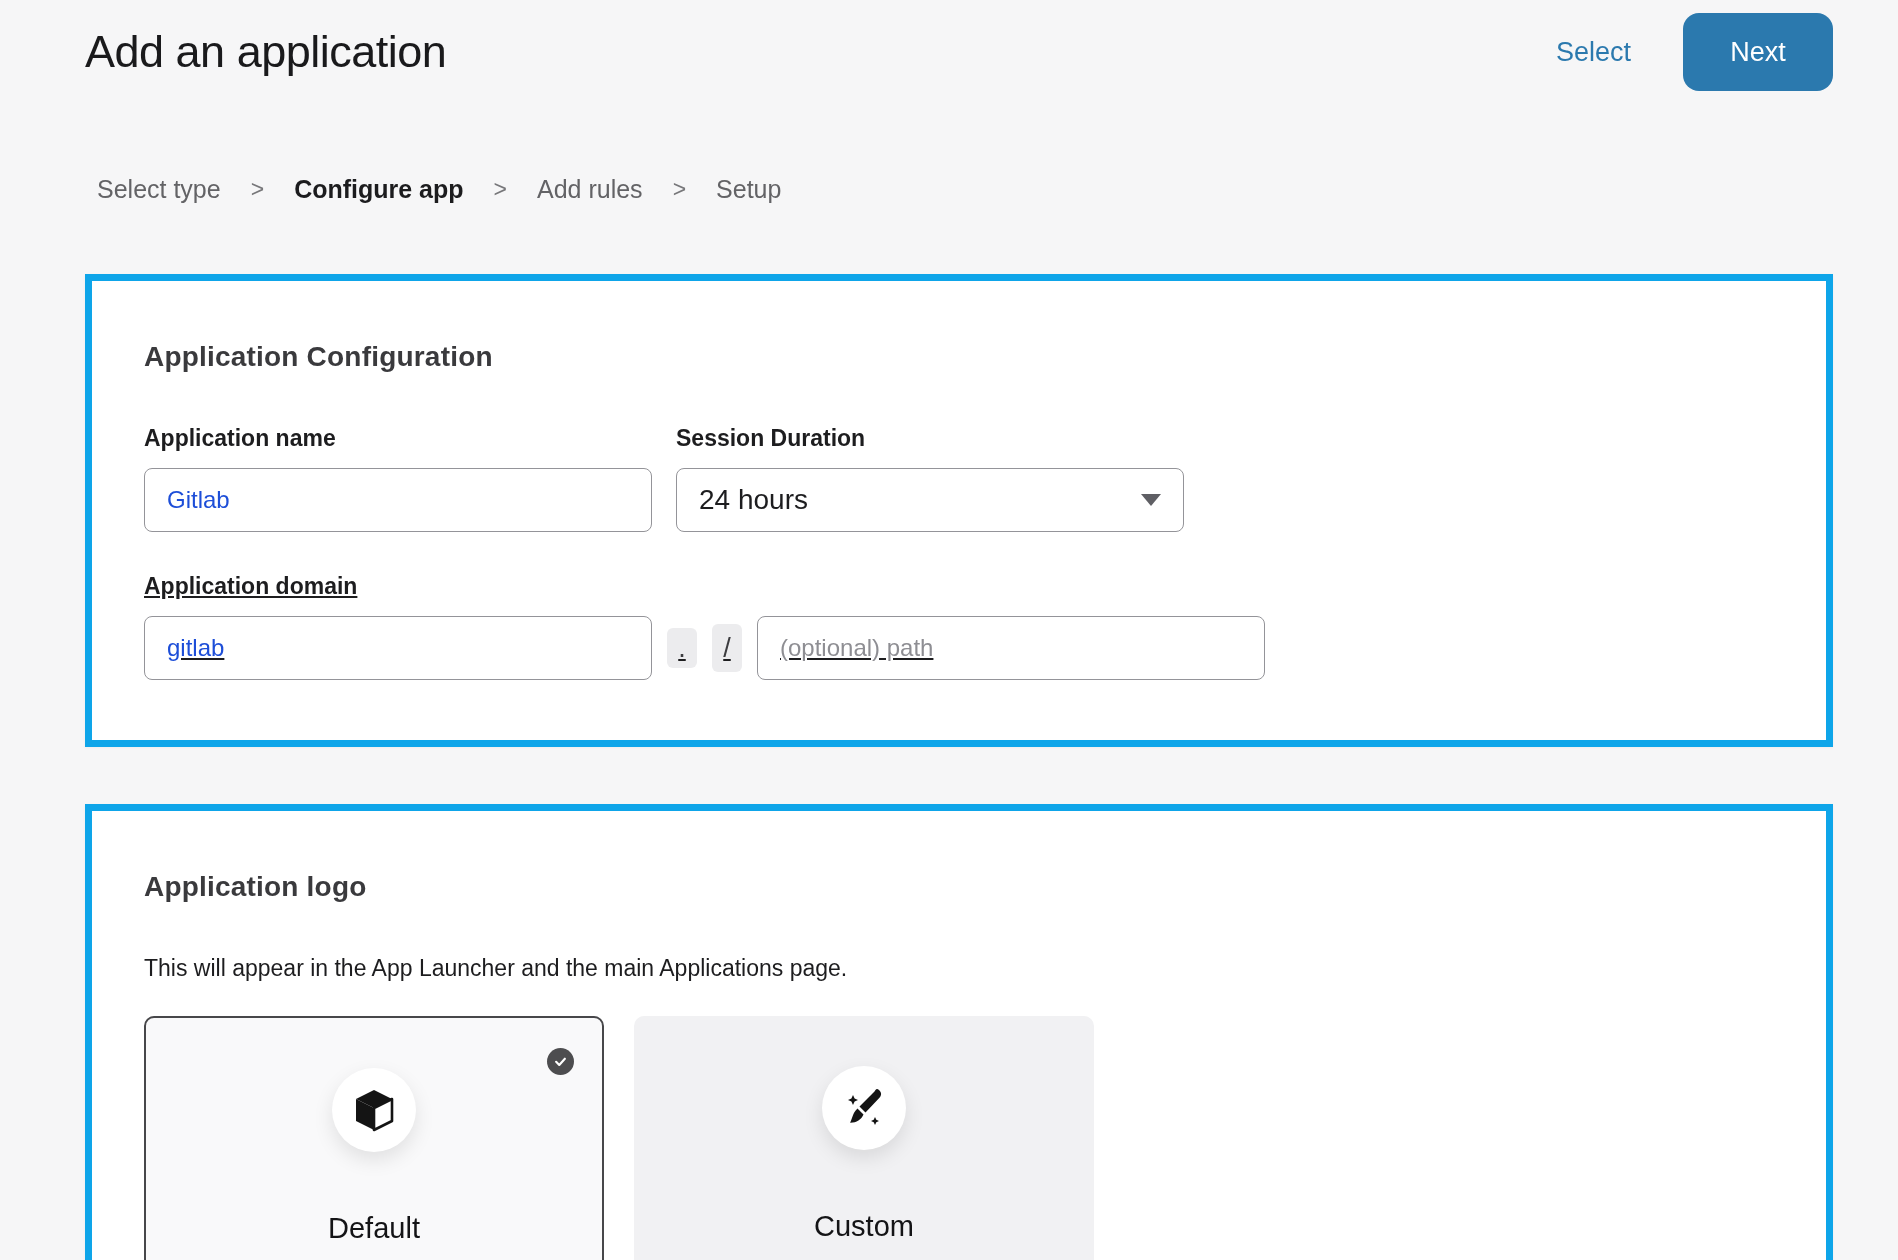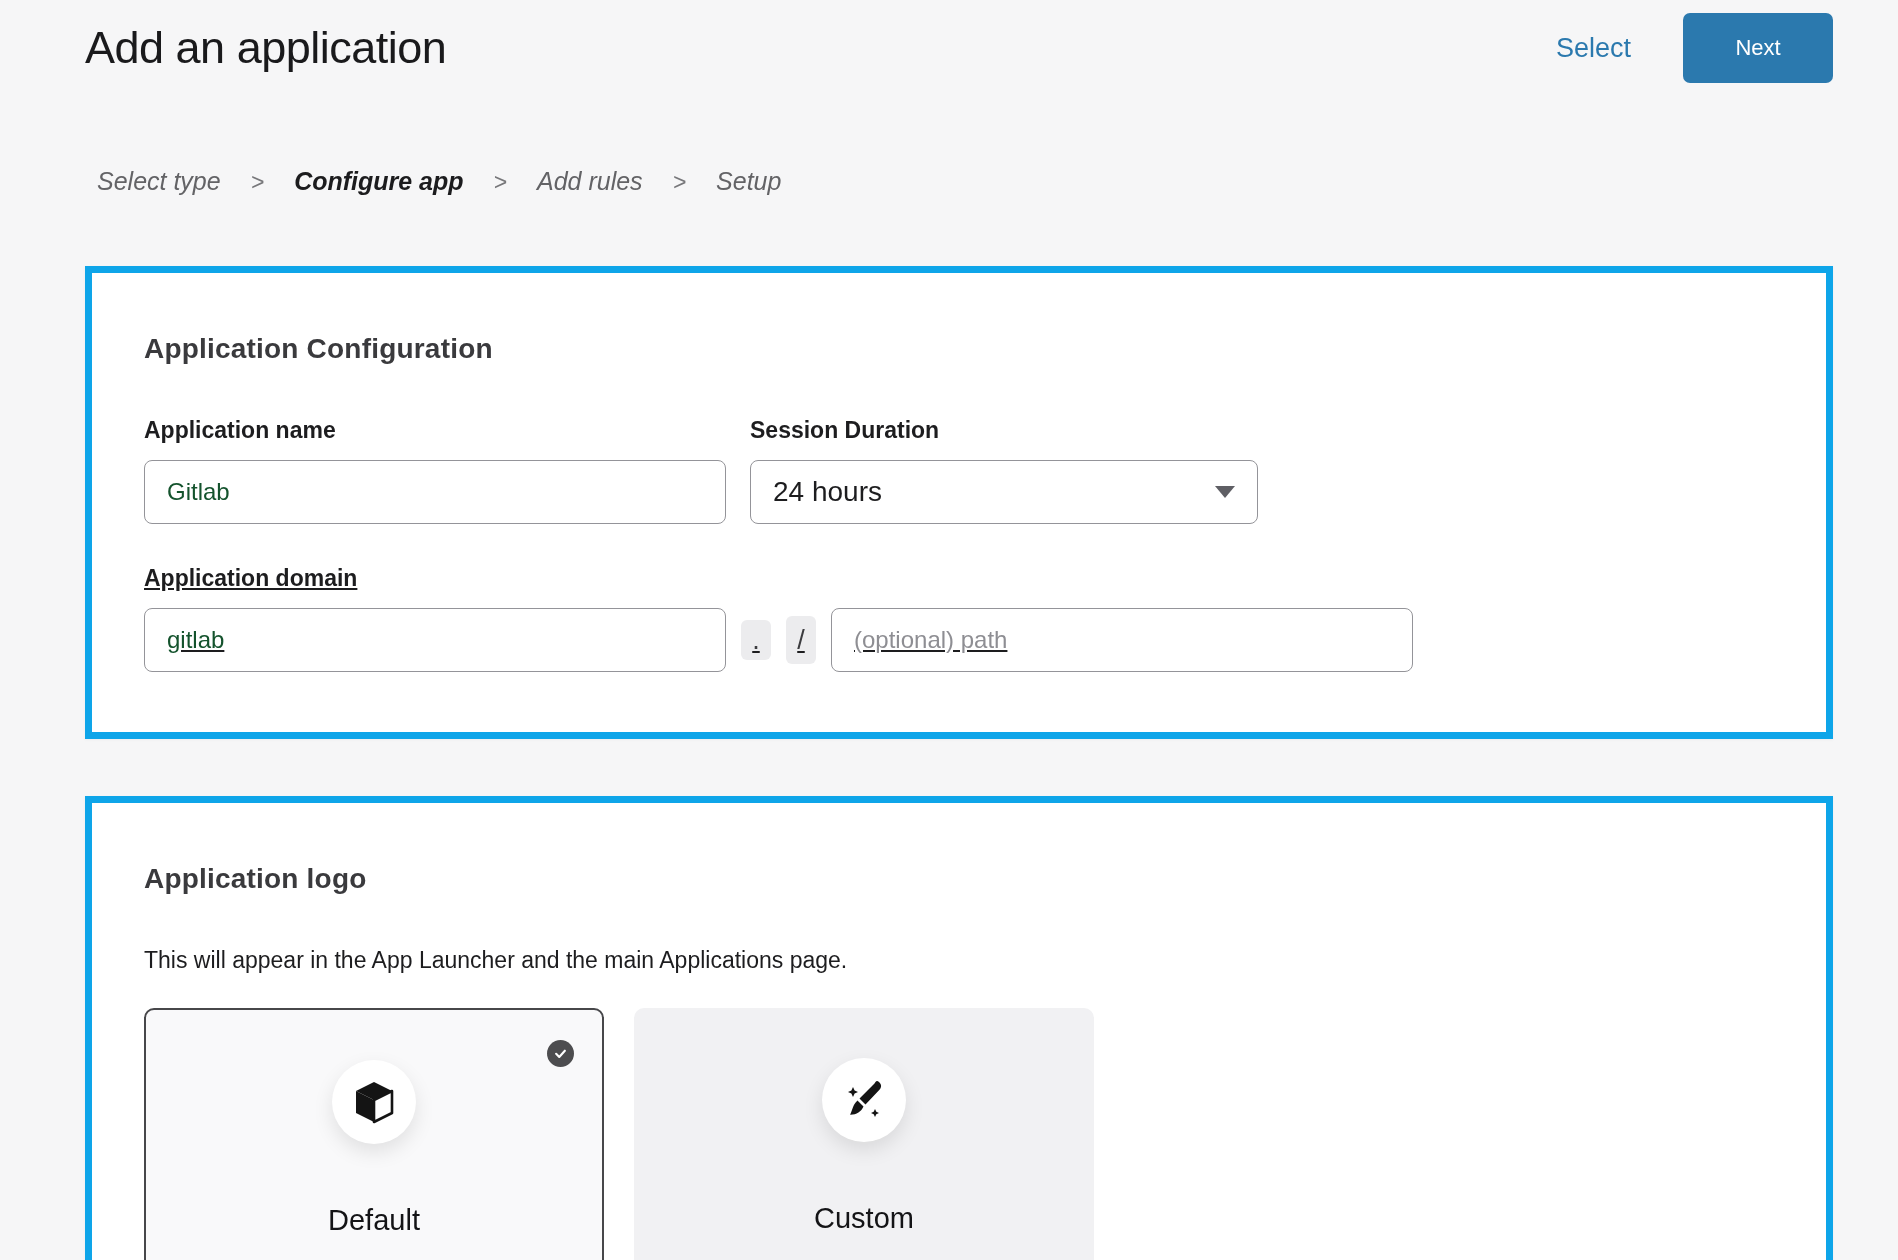--- a/index.html
+++ b/index.html
@@ -10,49 +10,49 @@
     color: #1d1d1f;
   }
   .page { margin-left: 85px; width: 1748px; }
 
   
   .topbar { padding-top: 13px; display: flex; justify-content: space-between; align-items: center; }
   .page-title { font-size: 45px; font-weight: 400; color: #1a1a1c; letter-spacing: -0.5px; }
   .actions { display: flex; align-items: center; gap: 52px; }
   .cancel-link { font-size: 27px; color: #2b79ae; cursor: pointer; }
   .next-btn {
-    width: 150px; height: 70px; background: #2b79ae; color: #ffffff;
-    font-size: 22px; border: none; border-radius: 7px; cursor: pointer;
+    width: 150px; height: 78px; background: #2b79ae; color: #ffffff;
+    font-size: 27px; border: none; border-radius: 16px; cursor: pointer;
     display: flex; align-items: center; justify-content: center;
     font-family: inherit;
   }
 
   
-  .breadcrumb { margin-top: 84px; margin-left: 12px; display: flex; align-items: flex-end; gap: 30px; font-size: 25px; color: #636366; font-style: italic; }
+  .breadcrumb { margin-top: 84px; margin-left: 12px; display: flex; align-items: center; gap: 30px; font-size: 25px; color: #636366; }
   .crumb { cursor: pointer; }
   .crumb.active { font-weight: 700; color: #1c1c1e; }
   .crumb-sep { font-size: 23px; color: #77777a; }
 
   
   .card {
     background: #ffffff; border: 7px solid #0ea5e9; border-radius: 0;
     box-shadow: 0 1px 3px rgba(0,0,0,0.04);
     padding: 60px 52px; 
   }
   .card-config { margin-top: 70px; }
   .card-logo { margin-top: 57px; height: 560px; }
   .card-title { font-size: 28px; font-weight: 700; color: #3a3a3d; margin-bottom: 52px; letter-spacing: 0.2px; }
 
   .field-label { display: block; font-size: 23px; font-weight: 700; color: #1d1d1f; margin-bottom: 16px; }
   .row { display: flex; gap: 24px; }
   .row-domain { margin-top: 41px; text-decoration: underline; }
   .text-input {
-    width: 582px; height: 64px; background: #fff;
+    width: 508px; height: 64px; background: #fff;
     border: 1px solid #949499; border-radius: 8px;
-    font-size: 24px; color: #14532d; padding: 0 22px;
+    font-size: 24px; color: #1d4ed8; padding: 0 22px;
     font-family: inherit; outline: none;
   }
   .text-input::placeholder { color: #8e8e93; }
   .select-box {
     width: 508px; height: 64px; background: #fff;
     border: 1px solid #949499; border-radius: 8px;
     font-size: 28px; color: #1d1d1f; padding: 0 22px;
     display: flex; align-items: center; justify-content: space-between;
     cursor: pointer;
   }

